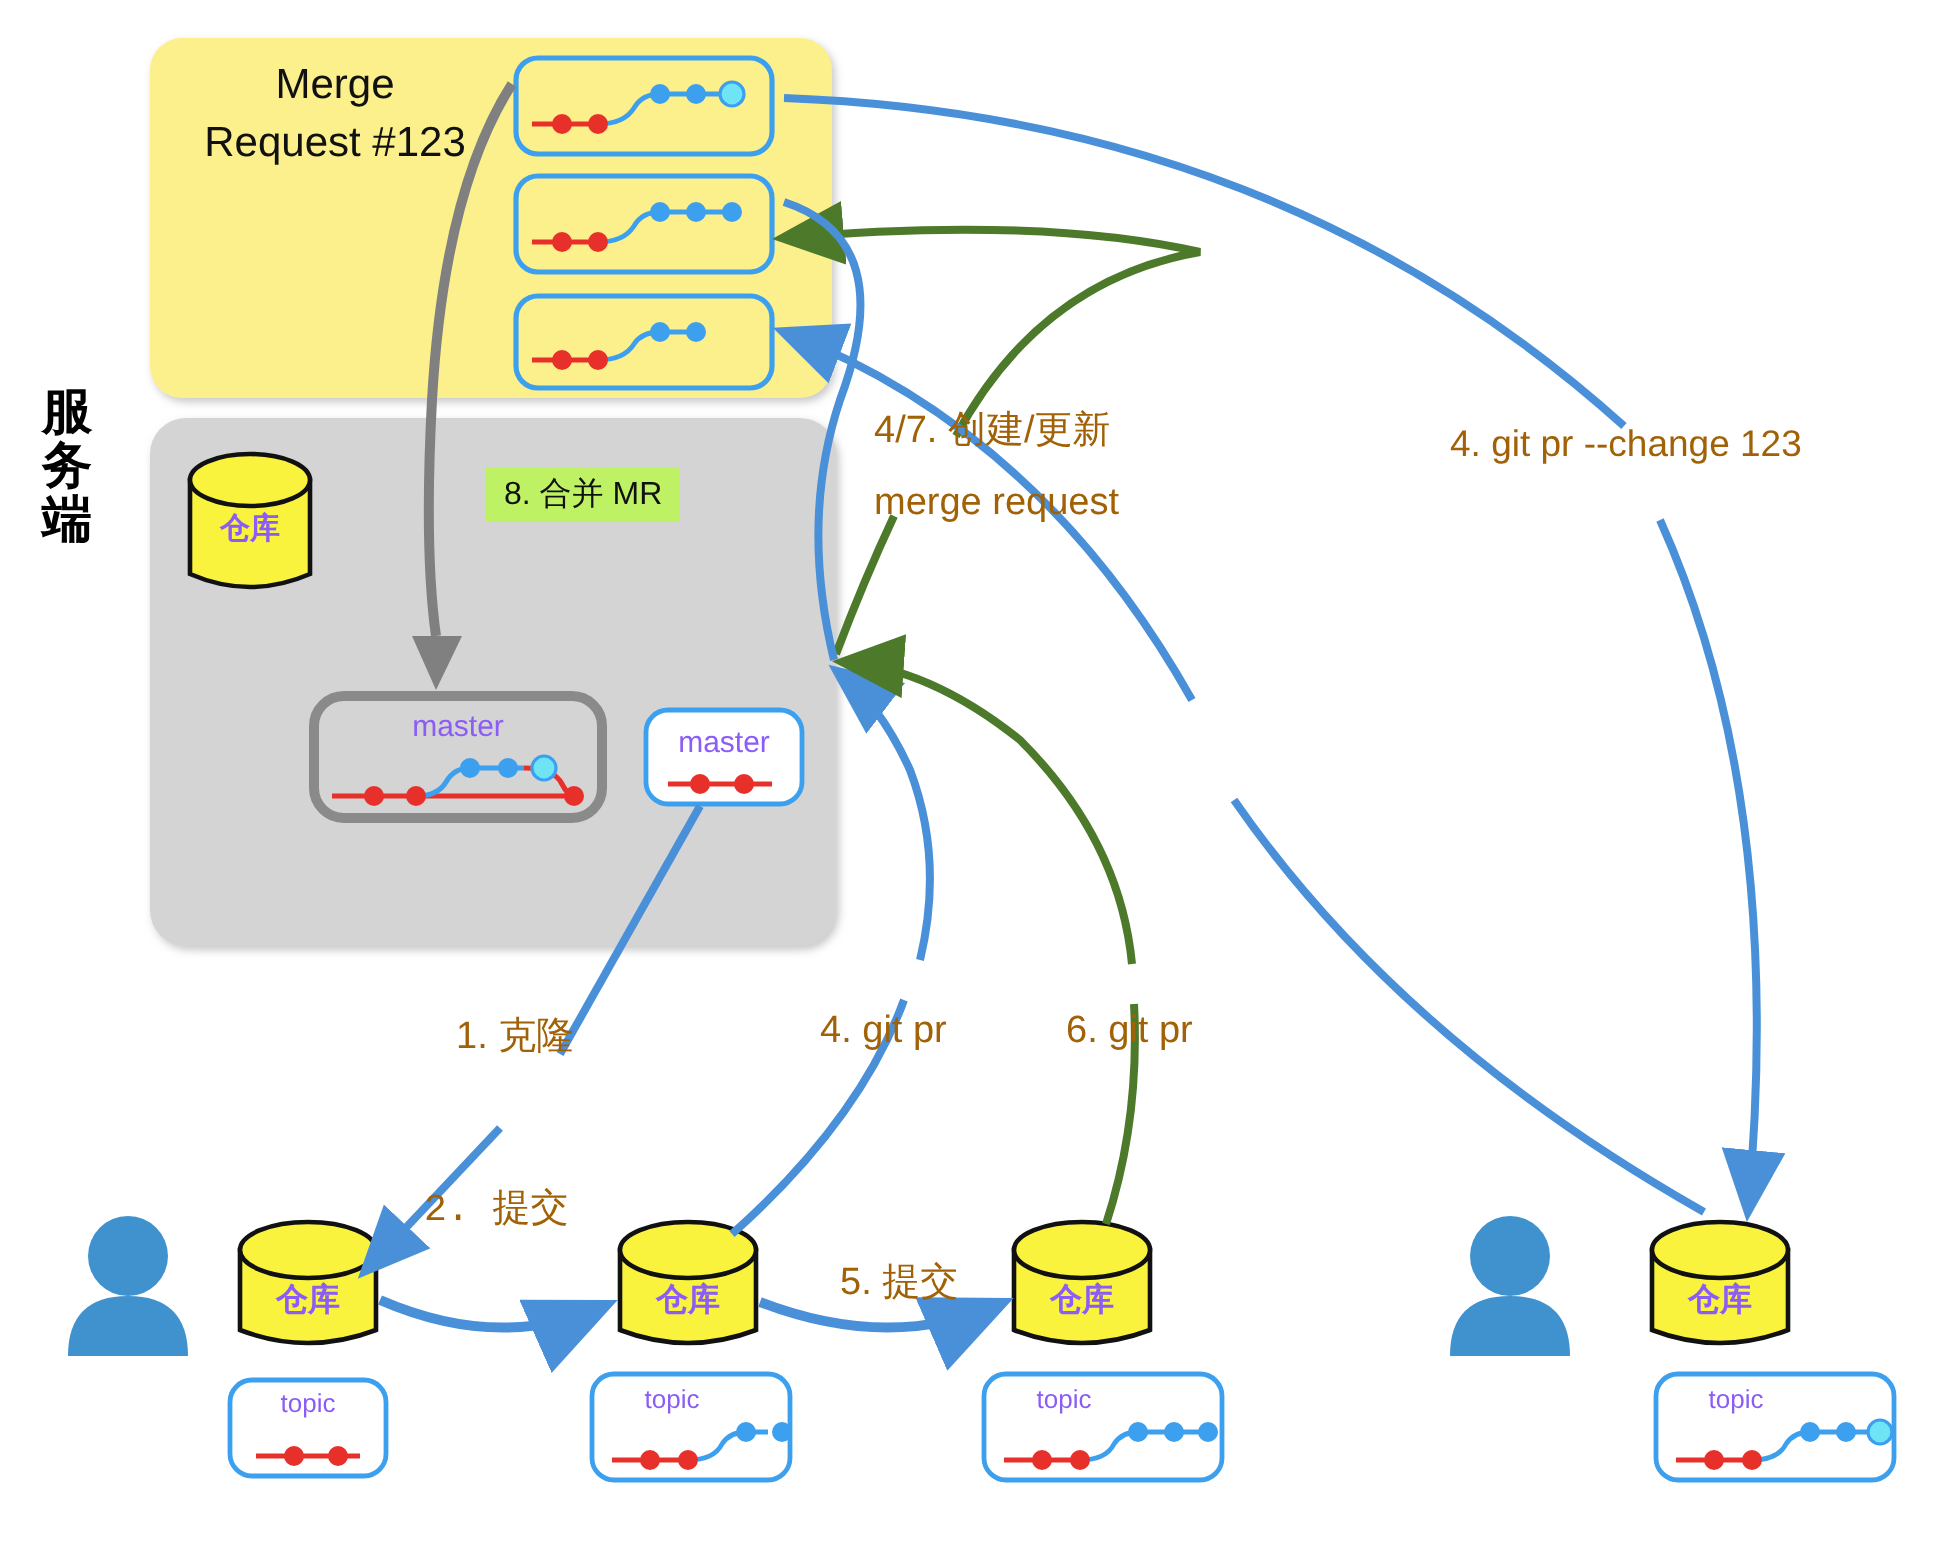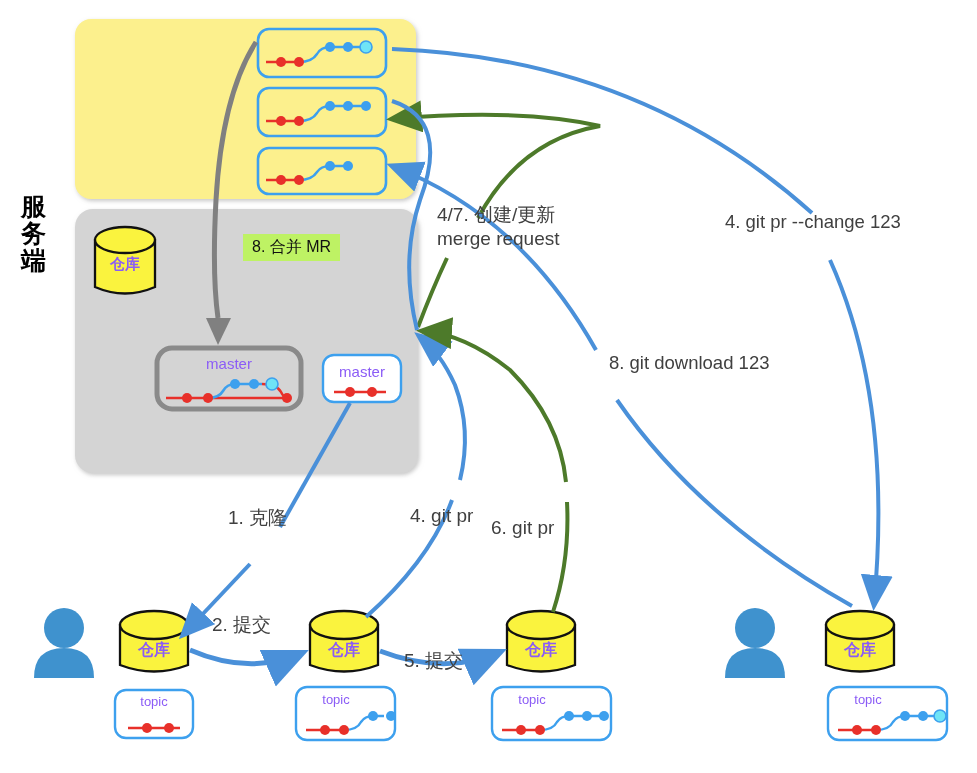--- a/index.html
+++ b/index.html
@@ -1,20 +1,20 @@
 <!DOCTYPE html>
 <html><head>
 <meta charset="utf-8">
 <style>
   html,body{margin:0;padding:0;background:#fff;}
   body{width:977px;height:773px;position:relative;overflow:hidden;
        font-family:"Liberation Sans","DejaVu Sans",sans-serif;}
   #stage{position:absolute;left:0;top:0;width:977px;height:773px;}
   svg.layer{position:absolute;left:0;top:0;width:977px;height:773px;overflow:visible;}
-  .txt{position:absolute;white-space:pre;color:#404040;}
+  .txt{position:absolute;white-space:pre;color:#a16207;}
   .vert-label{position:absolute;font-weight:bold;font-size:25px;line-height:27px;
               letter-spacing:1px;text-align:center;color:#000;}
   .lbl{font-size:19px;}
   .lbl2{font-size:18.5px;}
   .mr-title{font-size:21px;line-height:29px;text-align:center;color:#111;}
   .chip{position:absolute;background:#bef264;padding:3px 9px;font-size:16px;color:#111;}
   .boxlabel{position:absolute;font-size:13px;color:#8b5cf6;text-align:center;white-space:pre;}
 </style>
 </head>
 <body>
@@ -185,43 +185,43 @@
 
     <path d="M852,606 Q700,520 617,400" stroke="#4a90d9" stroke-width="4" fill="none"></path>
     <path d="M596,350 Q520,215 392,166" stroke="#4a90d9" stroke-width="4" fill="none" marker-end="url(#arrBlue)"></path>
 
     <path d="M392,49 Q640,58 812,213" stroke="#4a90d9" stroke-width="4" fill="none"></path>
     <path d="M830,260 Q893,400 874,605" stroke="#4a90d9" stroke-width="4" fill="none" marker-end="url(#arrBlue)"></path>
   </svg>
 
   <div class="vert-label" style="left:16px;top:193px;width:36px;">服<br>务<br>端</div>
 
+  <div class="txt mr-title" style="left:85px;top:28px;width:165px;">Merge<br>Request #123</div>
 
   <div class="chip" style="left:243px;top:234px;">8. 合并 MR</div>
 
   <div class="boxlabel" style="left:95px;top:255px;width:60px;font-size:15px;font-weight:bold;">仓库</div>
 
   <div class="boxlabel" style="left:177px;top:355px;width:104px;font-size:15px;">master</div>
 
   <div class="boxlabel" style="left:327px;top:363px;width:70px;font-size:15px;">master</div>
 
   <div class="txt lbl" style="left:228px;top:505px;">1. 克隆</div>
 
-  <div class="txt lbl" style="left:212px;top:612px;">2. 提交</div>
+  <div class="txt lbl" style="left:212px;top:591px;font-family:Liberation Mono, monospace;">2. 提交</div>
 
   <div class="txt lbl" style="left:410px;top:505px;">4. git pr</div>
 
   <div class="txt lbl" style="left:437px;top:202px;">4/7. 创建/更新</div>
-  <div class="txt lbl" style="left:437px;top:228px;">merge request</div>
-
-  <div class="txt lbl" style="left:404px;top:628px;margin-top:20px;">5. 提交</div>
-
-  <div class="txt lbl" style="left:491px;top:505px;margin-top:12px;">6. git pr</div>
-
-  <div class="txt lbl2" style="left:609px;top:352px;">8. git download 123</div>
+  <div class="txt lbl" style="left:437px;top:241px;">merge request</div>
+
+  <div class="txt lbl" style="left:420px;top:628px;">5. 提交</div>
+
+  <div class="txt lbl" style="left:533px;top:505px;">6. git pr</div>
+
 
   <div class="txt lbl2" style="left:725px;top:211px;">4. git pr --change 123</div>
 
   <div class="boxlabel" style="left:115px;top:694px;width:78px;">topic</div>
   <div class="boxlabel" style="left:296px;top:692px;width:80px;">topic</div>
   <div class="boxlabel" style="left:492px;top:692px;width:80px;">topic</div>
   <div class="boxlabel" style="left:828px;top:692px;width:80px;">topic</div>
 
   <div class="boxlabel" style="left:124px;top:640px;width:60px;font-size:16px;font-weight:bold;">仓库</div>
   <div class="boxlabel" style="left:314px;top:640px;width:60px;font-size:16px;font-weight:bold;">仓库</div>

